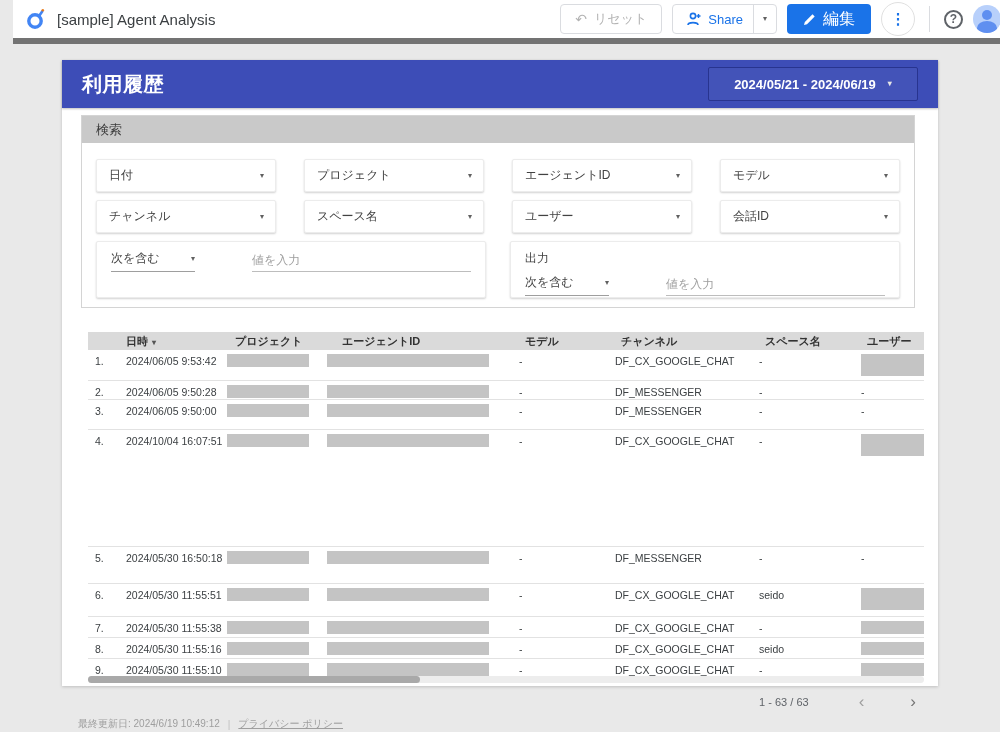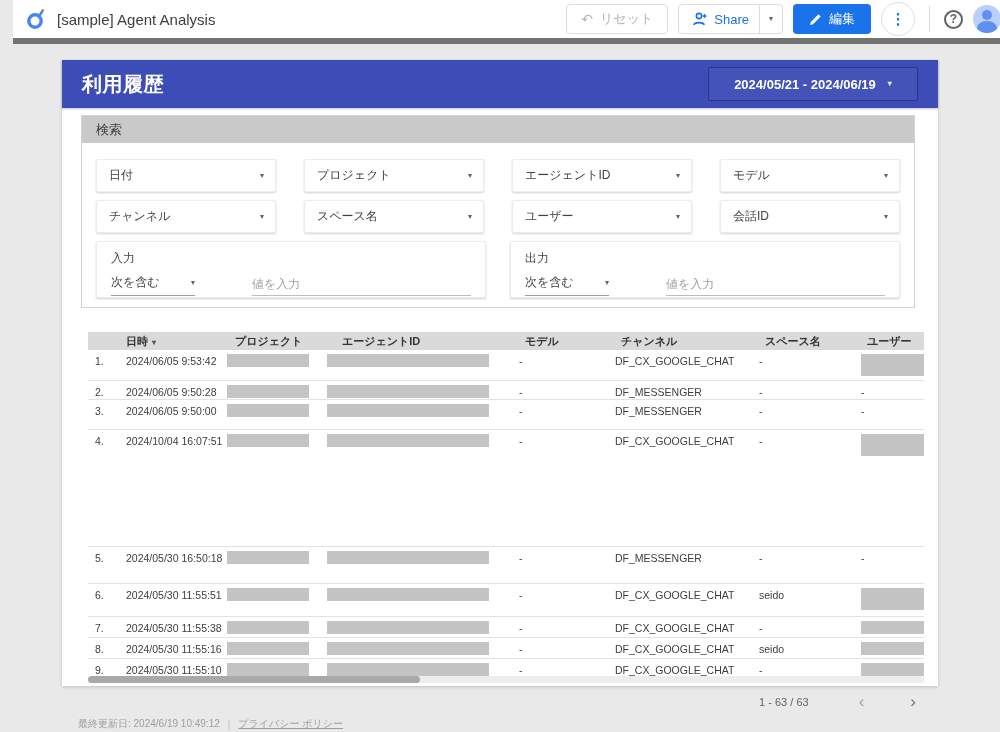--- a/index.html
+++ b/index.html
@@ -33,21 +33,21 @@
     border:1px solid #dadce0; border-radius:4px; background:#fff;
     height:30px; overflow:hidden;
   }
   .share-main { display:flex; align-items:center; gap:7px; padding:0 10px 0 12px;
     font-size:13px; color:var(--accent,#1a73e8); }
   .share-caret { display:flex; align-items:center; padding:0 9px;
     border-left:1px solid #dadce0; }
   .btn-edit {
     display:flex; align-items:center; gap:7px;
     background:var(--accent,#1a73e8); color:#fff; border:none; border-radius:4px;
-    height:30px; padding:0 16px; font-size:13px; font-family:inherit;
+    height:30px; padding:0 16px; font-size:16px; font-family:inherit;
   }
   .btn-more {
     width:34px; height:34px; border:1px solid #e0e0e0; border-radius:50%;
     display:flex; align-items:center; justify-content:center;
   }
   .more-dots { color:var(--accent,#1a73e8); font-size:15px; font-weight:bold; letter-spacing:0; }
   .tb-divider { width:1px; height:26px; background:#dadce0; margin:0 4px; }
   .help-circle {
     width:19px; height:19px; border:2px solid #5f6368; border-radius:50%;
     display:flex; align-items:center; justify-content:center;
@@ -272,21 +272,20 @@
           <span class="caret">▾</span>
         </div>
         <div class="chip">
           <span>会話ID</span>
           <span class="caret">▾</span>
         </div>
       </div>
     </div>
     <div class="inputs-row">
       <div class="igroup">
-        <div class="iglabel">入力</div>
         <div class="igrow">
           <div class="op">
             <span>次を含む</span>
             <span class="caret">▾</span>
           </div>
           <input class="val-input" type="text" placeholder="値を入力" style="">
         </div>
       </div>
       <div class="igroup">
         <div class="iglabel">出力</div>

